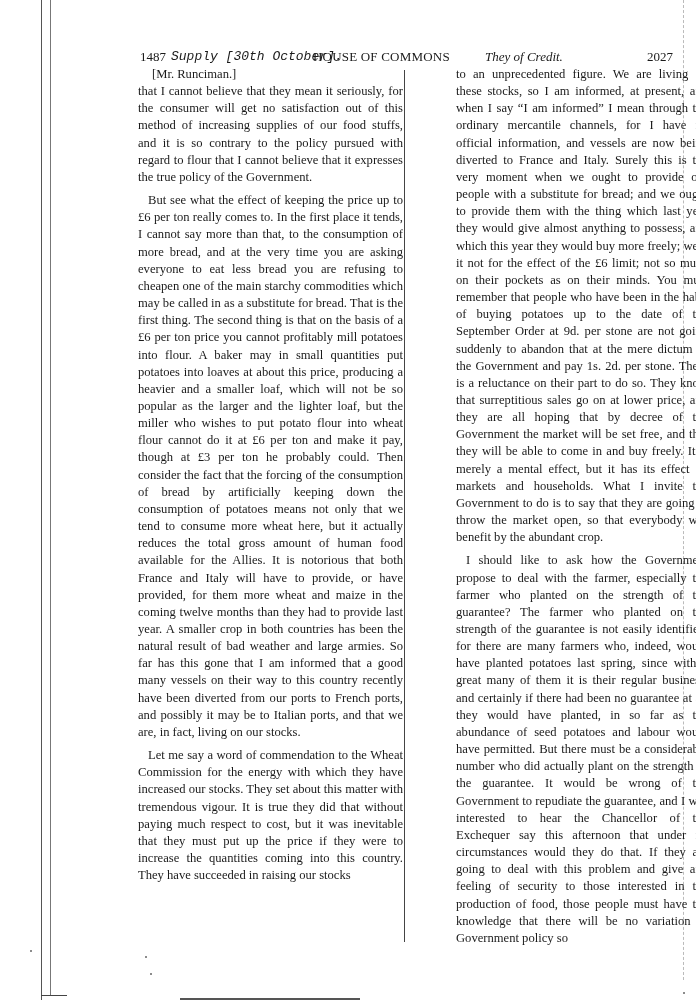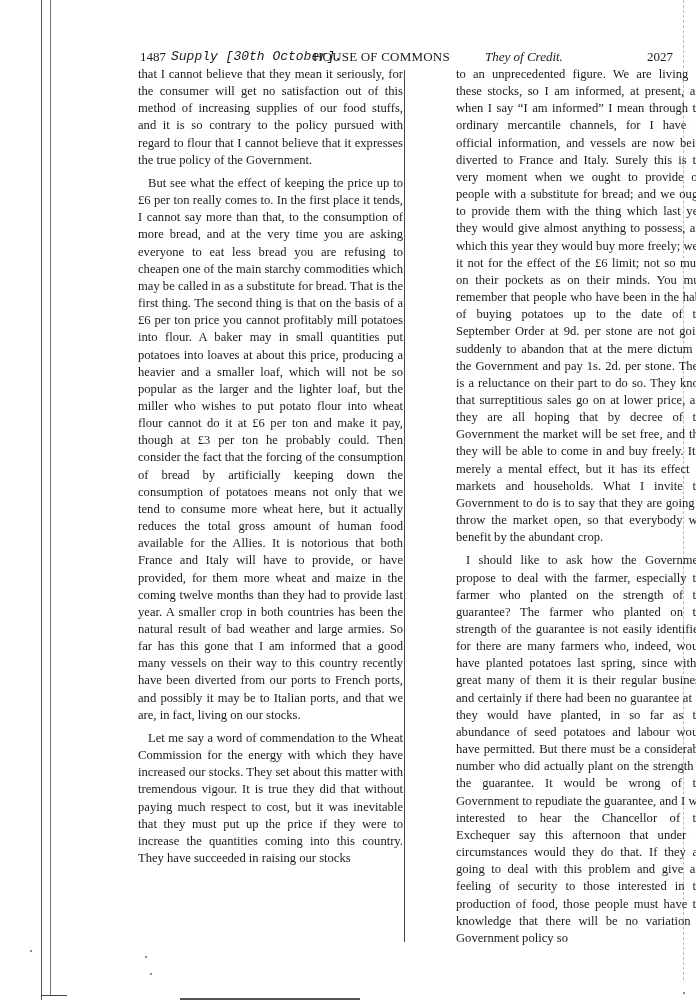--- a/index.html
+++ b/index.html
@@ -45,20 +45,21 @@
 
   <div class="header">
     <span class="pg-left">1487</span>
     <span class="run-left">Supply [30th October].</span>
     <span class="run-center">HOUSE OF COMMONS</span>
     <span class="run-right">They of Credit.</span>
     <span class="pg-right">2027</span>
   </div>
 
   <div class="col col-left">
+    <div class="speaker">[Mr. Runciman.]</div>
     <p>that I cannot believe that they mean it seriously, for the consumer will get no satisfaction out of this method of increasing supplies of our food stuffs, and it is so contrary to the policy pursued with regard to flour that I cannot believe that it expresses the true policy of the Government.</p>
     <p>But see what the effect of keeping the price up to £6 per ton really comes to. In the first place it tends, I cannot say more than that, to the consumption of more bread, and at the very time you are asking everyone to eat less bread you are refusing to cheapen one of the main starchy commodities which may be called in as a substitute for bread. That is the first thing. The second thing is that on the basis of a £6 per ton price you cannot profitably mill potatoes into flour. A baker may in small quantities put potatoes into loaves at about this price, producing a heavier and a smaller loaf, which will not be so popular as the larger and the lighter loaf, but the miller who wishes to put potato flour into wheat flour cannot do it at £6 per ton and make it pay, though at £3 per ton he probably could. Then consider the fact that the forcing of the consumption of bread by artificially keeping down the consumption of potatoes means not only that we tend to consume more wheat here, but it actually reduces the total gross amount of human food available for the Allies. It is notorious that both France and Italy will have to provide, or have provided, for them more wheat and maize in the coming twelve months than they had to provide last year. A smaller crop in both countries has been the natural result of bad weather and large armies. So far has this gone that I am informed that a good many vessels on their way to this country recently have been diverted from our ports to French ports, and possibly it may be to Italian ports, and that we are, in fact, living on our stocks.</p>
     <p>Let me say a word of commendation to the Wheat Commission for the energy with which they have increased our stocks. They set about this matter with tremendous vigour. It is true they did that without paying much respect to cost, but it was inevitable that they must put up the price if they were to increase the quantities coming into this country. They have succeeded in raising our stocks</p>
   </div>
 
   <div class="col-rule"></div>
 
   <div class="col col-right">
     <p>to an unprecedented figure. We are living on these stocks, so I am informed, at present, and when I say “I am informed” I mean through the ordinary mercantile channels, for I have no official information, and vessels are now being diverted to France and Italy. Surely this is the very moment when we ought to provide our people with a substitute for bread; and we ought to provide them with the thing which last year they would give almost anything to possess, and which this year they would buy more freely; were it not for the effect of the £6 limit; not so much on their pockets as on their minds. You must remember that people who have been in the habit of buying potatoes up to the date of the September Order at 9d. per stone are not going suddenly to abandon that at the mere dictum of the Government and pay 1s. 2d. per stone. There is a reluctance on their part to do so. They know that surreptitious sales go on at lower price, and they are all hoping that by decree of the Government the market will be set free, and that they will be able to come in and buy freely. It is merely a mental effect, but it has its effect on markets and households. What I invite the Government to do is to say that they are going to throw the market open, so that everybody will benefit by the abundant crop.</p>
     <p>I should like to ask how the Government propose to deal with the farmer, especially the farmer who planted on the strength of the guarantee? The farmer who planted on the strength of the guarantee is not easily identified, for there are many farmers who, indeed, would have planted potatoes last spring, since with a great many of them it is their regular business, and certainly if there had been no guarantee at all they would have planted, in so far as the abundance of seed potatoes and labour would have permitted. But there must be a considerable number who did actually plant on the strength of the guarantee. It would be wrong of the Government to repudiate the guarantee, and I was interested to hear the Chancellor of the Exchequer say this afternoon that under no circumstances would they do that. If they are going to deal with this problem and give any feeling of security to those interested in the production of food, those people must have the knowledge that there will be no variation in Government policy so</p>

